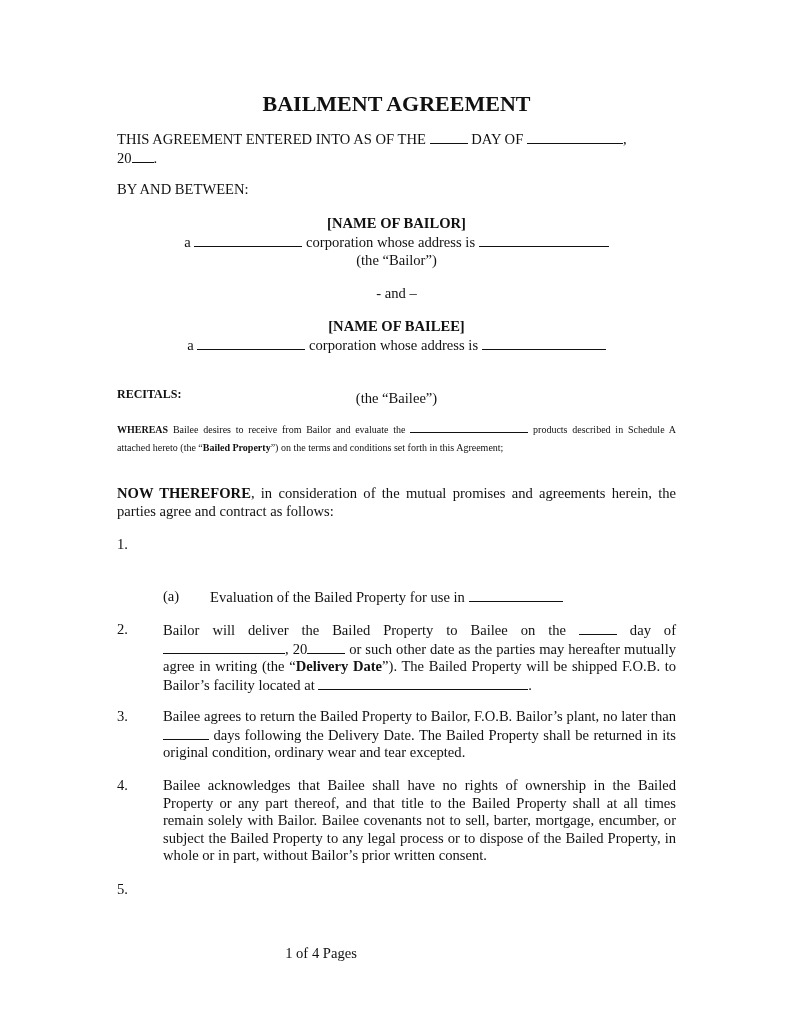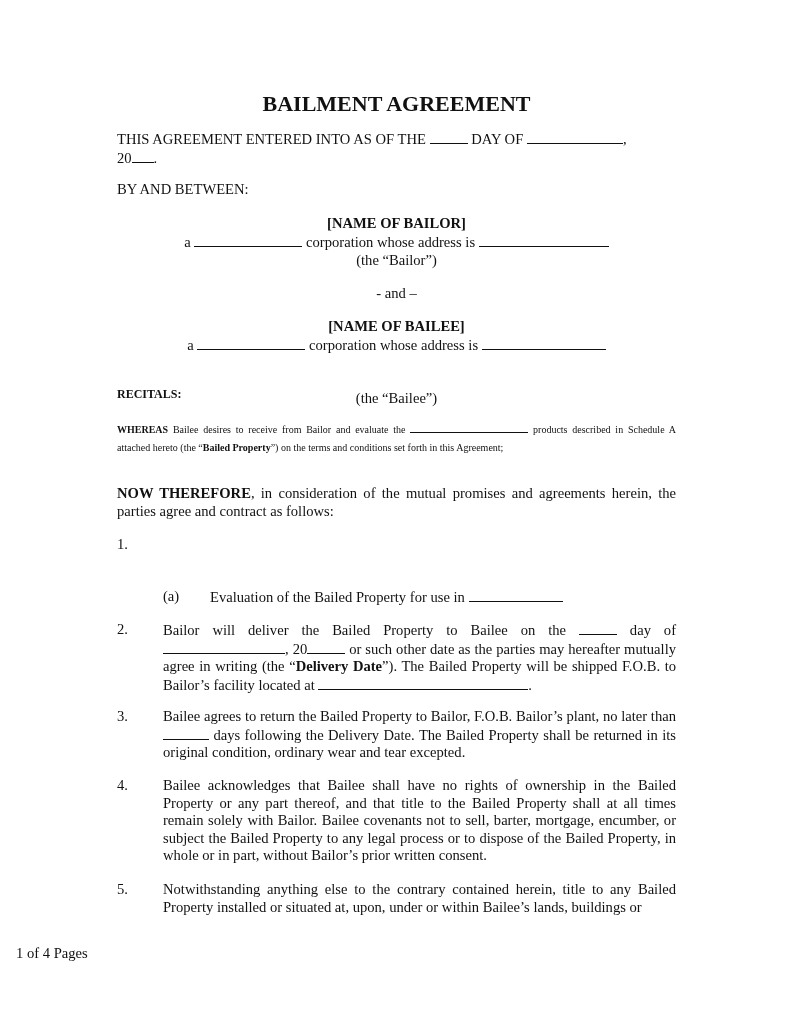--- a/index.html
+++ b/index.html
@@ -7,21 +7,21 @@
          font-family: "Liberation Serif", serif; color: #111; font-size: 14.6px; line-height: 17.6px; }
   .page { position: absolute; left: 117px; top: 0; width: 559px; }
   .abs { position: absolute; }
   .title { left: 0; width: 559px; top: 95px; text-align: center; font-weight: bold; font-size: 22px; }
   .just { text-align: justify; text-align-last: left; }
   .center { text-align: center; width: 559px; left: 0; }
   b { font-weight: bold; }
   .blank { display: inline-block; border-bottom: 1px solid #111; height: 13px; vertical-align: baseline; }
   .num { position: absolute; left: 0; }
   .body { position: absolute; left: 46px; width: 513px; }
-  .footer { position: absolute; left: 16px; width: 628px; top: 945px; }
+  .footer { position: absolute; left: 7px; width: 628px; top: 945px; text-align: center; }
   .justify-full { text-align: justify; }
 </style>
 </head>
 <body>
 
 <div class="page">
 
   <div class="abs title">BAILMENT AGREEMENT</div>
 
   <div class="abs just" style="left:0; top:130px; width:559px;">
@@ -99,18 +99,17 @@
     </div>
   </div>
 
   <div class="abs" style="left:0; top:777px; width:559px; height:90px;">
     <span class="num">4.</span>
     <div class="body just">Bailee acknowledges that Bailee shall have no rights of ownership in the Bailed Property or any part thereof, and that title to the Bailed Property shall at all times remain solely with Bailor. Bailee covenants not to sell, barter, mortgage, encumber, or subject the Bailed Property to any legal process or to dispose of the Bailed Property, in whole or in part, without Bailor’s prior written consent.</div>
   </div>
 
   <div class="abs" style="left:0; top:881px; width:559px; height:40px;">
     <span class="num">5.</span>
-    <div class="body justify-full">Notwithstanding anything else to the contrary contained herein, title to any Bailed Property installed or situated at, upon, under or within Bailee’s lands, buildings or</div>
   </div>
 
 </div>
 
 <div class="footer">1 of 4 Pages</div>
 
 </body></html>

